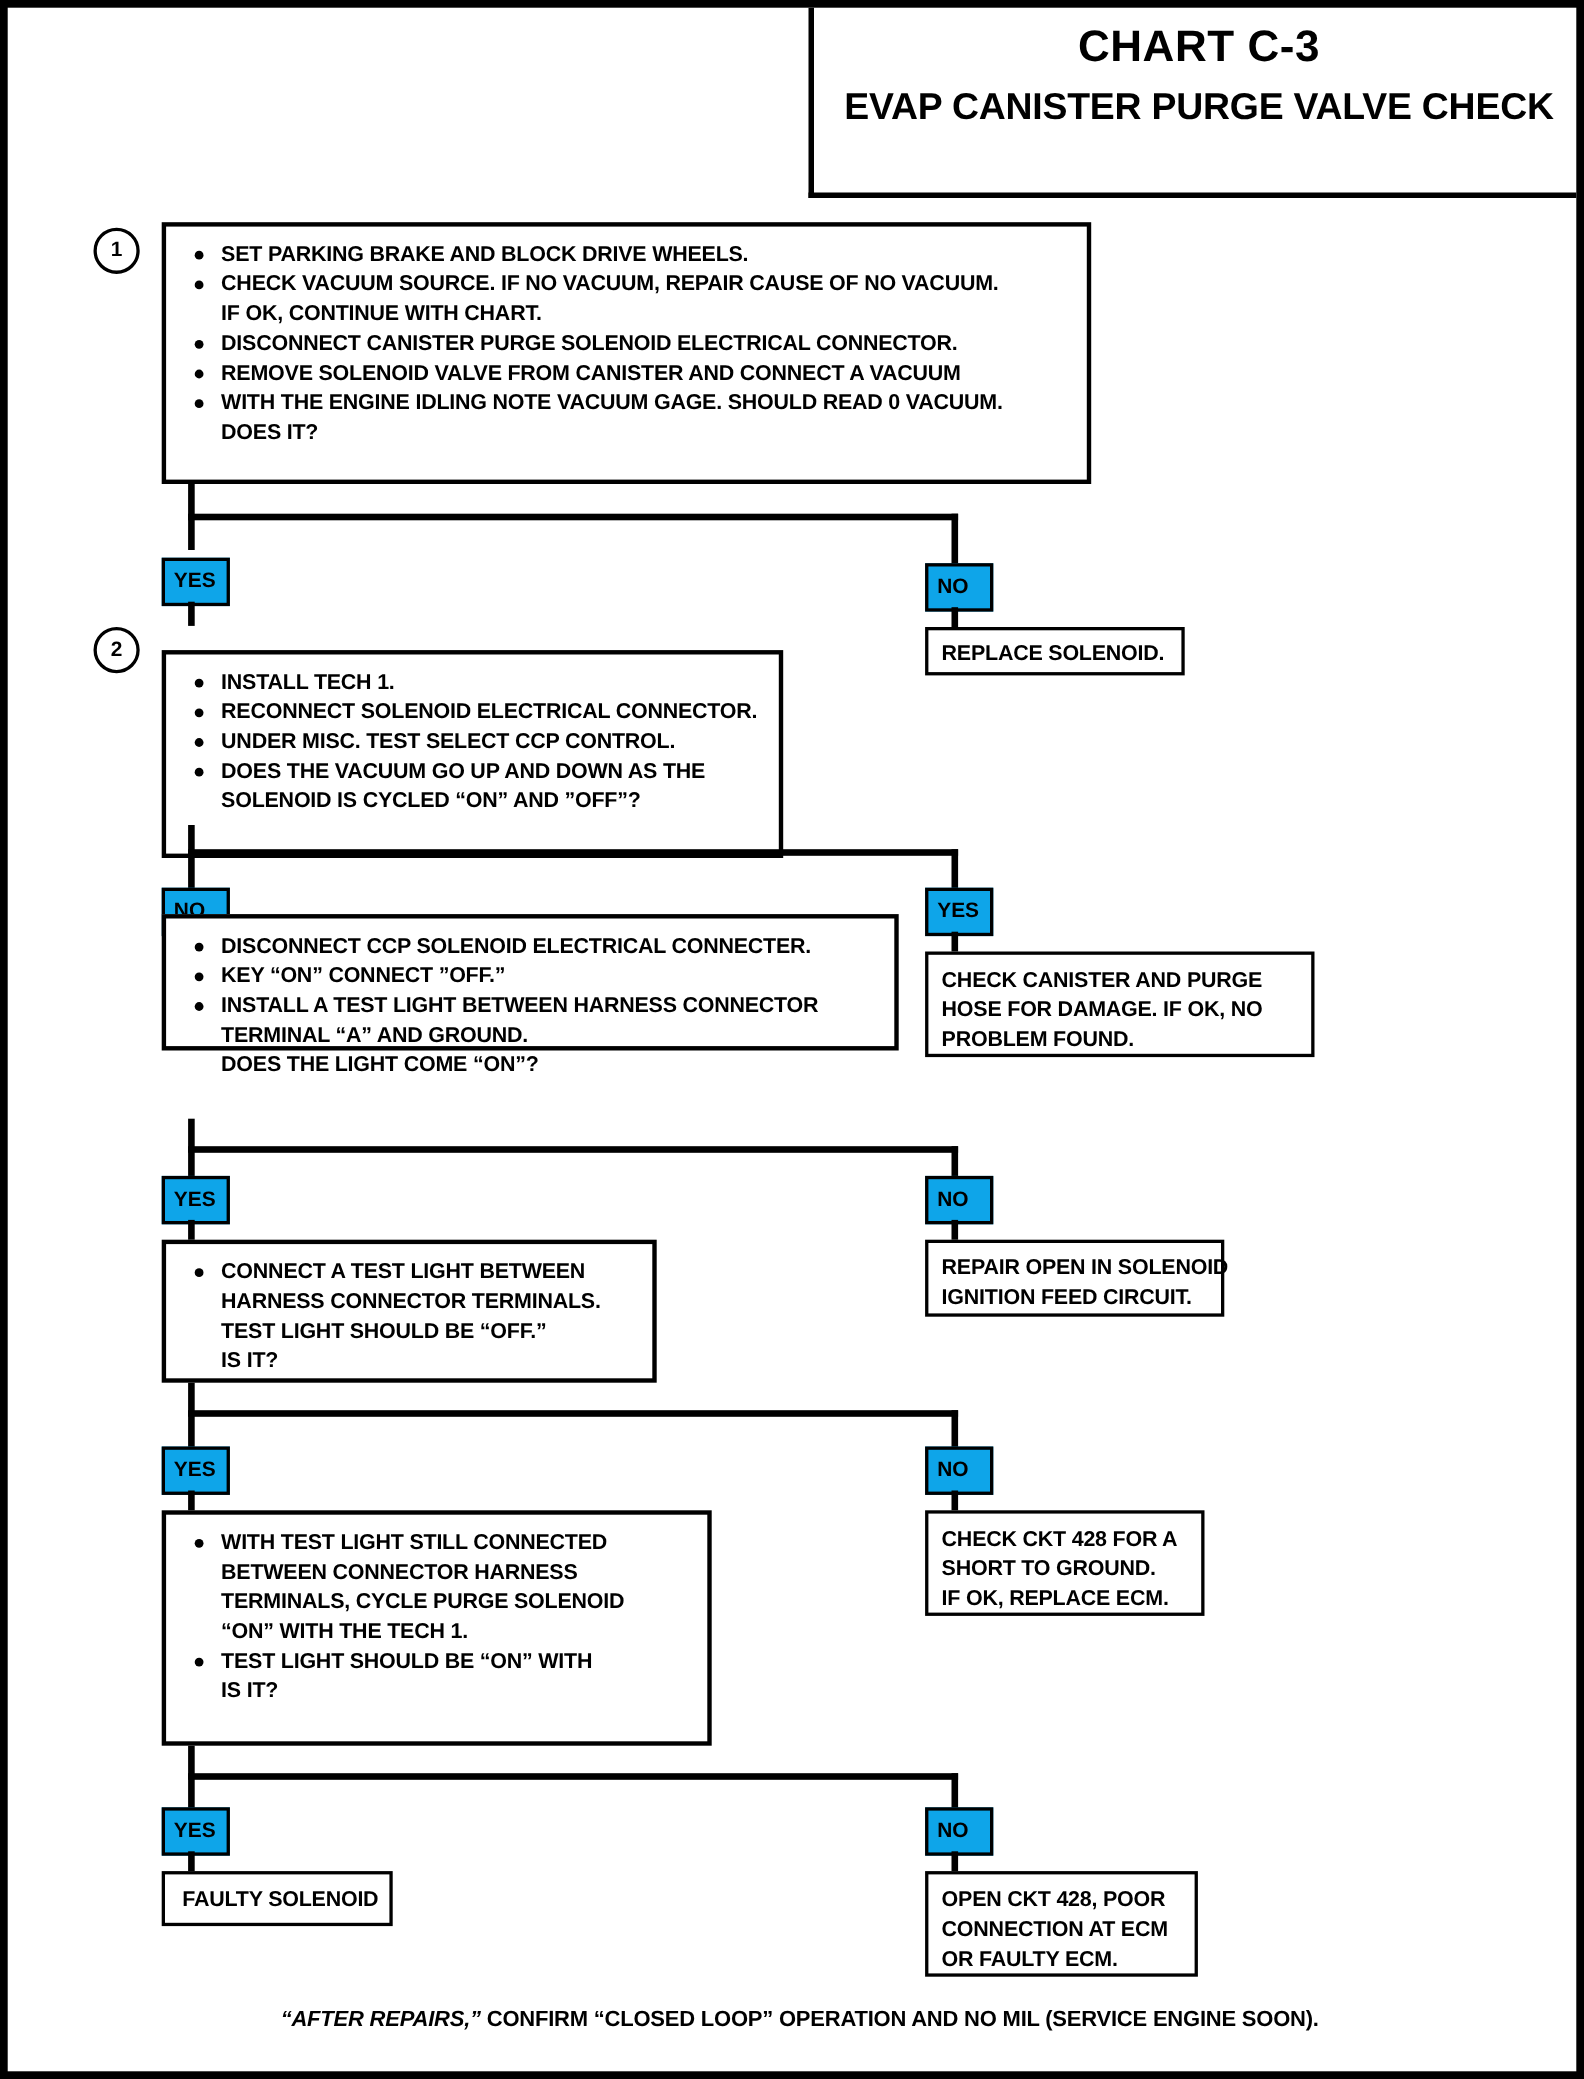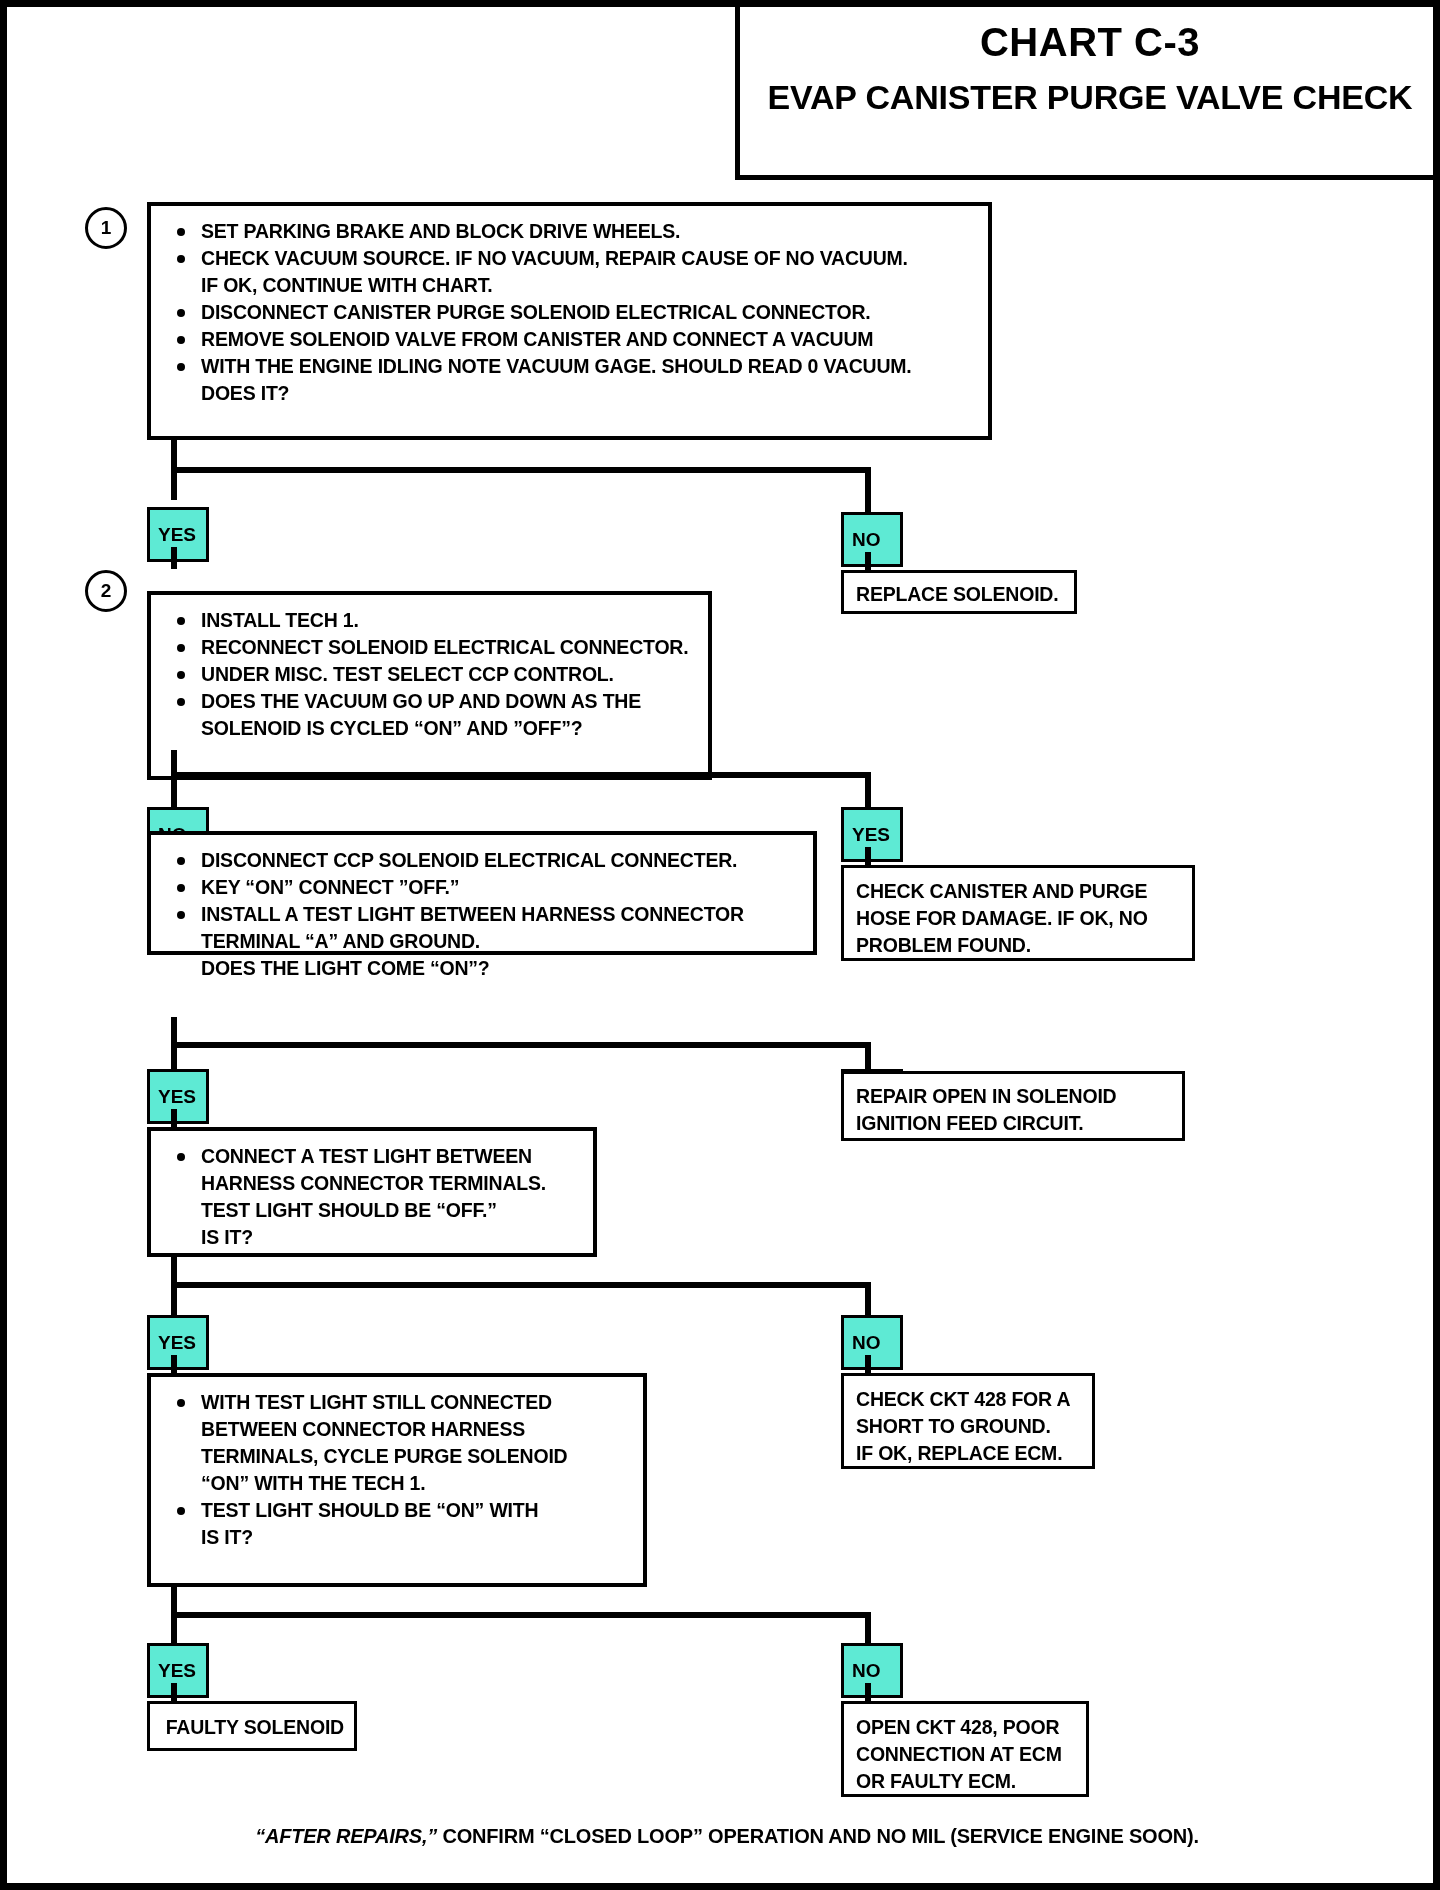--- a/index.html
+++ b/index.html
@@ -53,22 +53,22 @@
   ul.items li.bulleted::before{
     content:"";
     position:absolute;left:10px;top:10px;
     width:8px;height:8px;border-radius:50%;background:#000;
   }
   ul.items li .ln{display:block;white-space:nowrap;}
 
   
   .yn{
     position:absolute;
-    border:3px solid #000;background:#5eead4;box-sizing:border-box;
-    width:62px;height:55px;
+    border:3px solid #000;background:#0ea5e9;box-sizing:border-box;
+    width:62px;height:44px;
     font-size:19px;font-weight:bold;
     display:flex;align-items:center;
     padding-left:8px;
     letter-spacing:0px;
   }
 
   
   .stepnum{
     position:absolute;
     width:36px;height:36px;border:3px solid #000;border-radius:50%;
@@ -210,21 +210,21 @@
   <div class="v" style="left:164px;top:1010px;height:60px;"></div>
   <div class="h" style="left:164px;top:1035px;width:700px;"></div>
   <div class="v" style="left:858px;top:1035px;height:42px;"></div>
 
   <div class="yn" style="left:140px;top:1062px;">YES</div>
   <div class="yn" style="left:834px;top:1062px;">NO</div>
 
   <div class="v" style="left:164px;top:1102px;height:22px;"></div>
   <div class="v" style="left:858px;top:1102px;height:22px;"></div>
 
-  <div class="box" style="left:834px;top:1064px;width:344px;height:70px;">
+  <div class="box" style="left:834px;top:1120px;width:272px;height:70px;">
     <div class="pad" style="padding:9px 10px 9px 12px;">
         <ul class="items">
           <li style="padding-left: 0px;">
             <span class="ln">REPAIR OPEN IN SOLENOID</span>
           </li>
           <li style="padding-left: 0px;">
             <span class="ln">IGNITION FEED CIRCUIT.</span>
           </li>
         </ul>
       </div>

